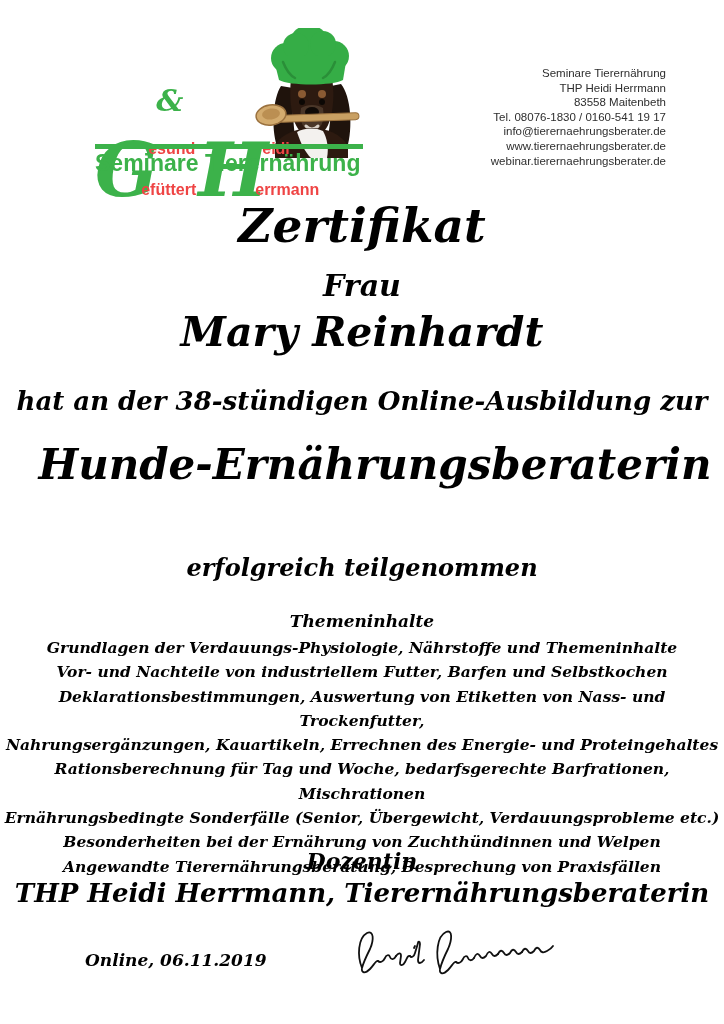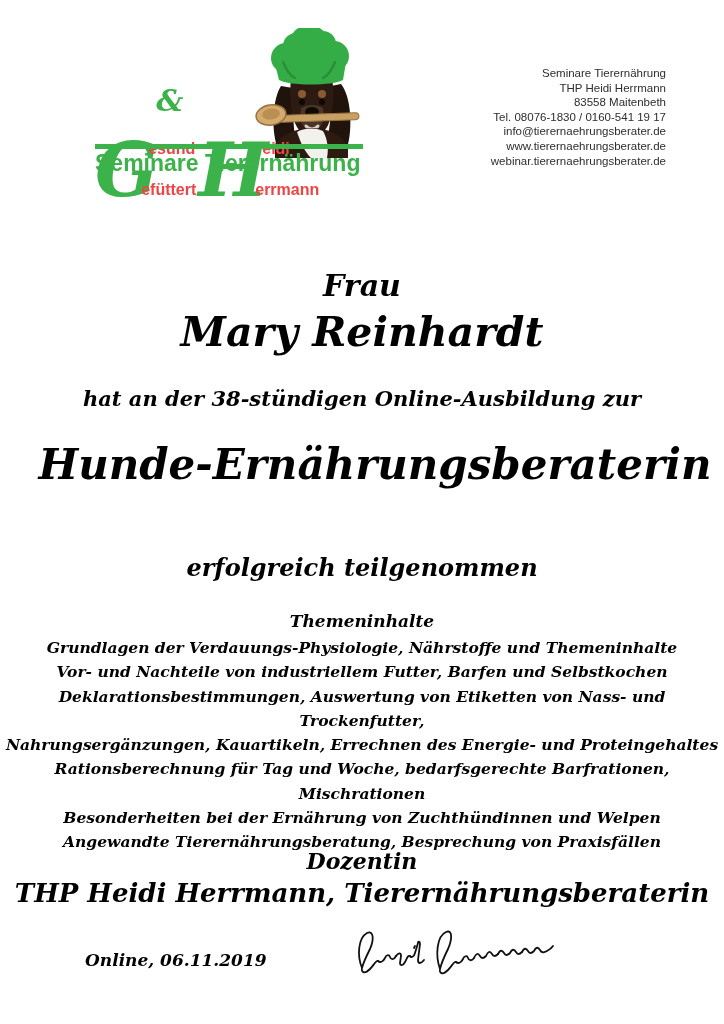--- a/index.html
+++ b/index.html
@@ -55,21 +55,21 @@
   .contact {
     position: absolute; right: 58px; top: 66px;
     text-align: right;
     font-size: 11.5px; line-height: 14.6px; color: #2e2e2e;
   }
 
   
   .cert-title      { top: 198px; font-size: 47px; }
   .salutation      { top: 268px; font-size: 30px; }
   .recipient       { top: 308px; font-size: 41px; }
-  .intro-line      { top: 386px; font-size: 21px; }
+  .intro-line      { top: 386px; font-size: 26px; }
   .course-title    { top: 440px; font-size: 42px; padding-left: 26px; }
   .exam-line       { top: 518px; font-size: 24px; }
   .result-line     { top: 553px; font-size: 24px; }
   .topics-heading  { top: 611px; font-size: 17px; }
   .topics          { top: 636px; font-size: 15.5px; line-height: 24.3px; }
   .lecturer-label  { top: 848px; font-size: 22px; }
   .lecturer-line   { top: 878px; font-size: 26px; }
 
   .place-date { position: absolute; left: 85px; top: 950px; font-size: 17px; }
   .signature  { position: absolute; left: 348px; top: 922px; }
@@ -138,33 +138,35 @@
   <div class="contact">
     <div>Seminare Tierernährung</div>
     <div>THP Heidi Herrmann</div>
     <div>83558 Maitenbeth</div>
     <div>Tel. 08076-1830 / 0160-541 19 17</div>
     <div>info@tierernaehrungsberater.de</div>
     <div>www.tierernaehrungsberater.de</div>
     <div>webinar.tierernaehrungsberater.de</div>
   </div>
 
+  <div class="abs-center script cert-title">Zertifikat</div>
   <div class="abs-center script salutation">Frau</div>
   <div class="abs-center script recipient">Mary Reinhardt</div>
   <div class="abs-center script intro-line">hat an der 38-stündigen Online-Ausbildung zur</div>
   <div class="abs-center script course-title">Hunde-Ernährungsberaterin</div>
   <div class="abs-center script topics-heading">Themeninhalte</div>
 
   <div class="abs-center script result-line">erfolgreich teilgenommen</div>
   <div class="abs-center script topics">
     <div>Grundlagen der Verdauungs-Physiologie, Nährstoffe und Themeninhalte</div>
     <div>Vor- und Nachteile von industriellem Futter, Barfen und Selbstkochen</div>
     <div>Deklarationsbestimmungen, Auswertung von Etiketten von Nass- und Trockenfutter,</div>
     <div>Nahrungsergänzungen, Kauartikeln, Errechnen des Energie- und Proteingehaltes</div>
     <div>Rationsberechnung für Tag und Woche, bedarfsgerechte Barfrationen, Mischrationen</div>
+    <div>Ernährungsbedingte Sonderfälle (Senior, Übergewicht, Verdauungsprobleme etc.)</div>
     <div>Besonderheiten bei der Ernährung von Zuchthündinnen und Welpen</div>
     <div>Angewandte Tierernährungsberatung, Besprechung von Praxisfällen</div>
   </div>
 
   <div class="abs-center script lecturer-label">Dozentin</div>
   <div class="abs-center script lecturer-line">THP Heidi Herrmann, Tierernährungsberaterin</div>
 
   <div class="script place-date">Online, 06.11.2019</div>
 
   <svg class="signature" width="212" height="62" viewBox="0 0 212 62" aria-hidden="true">

